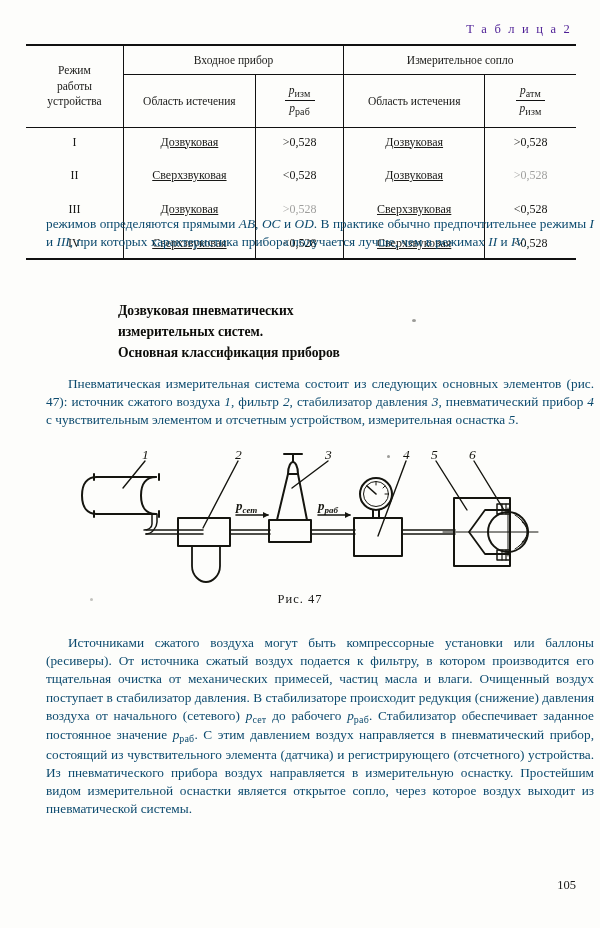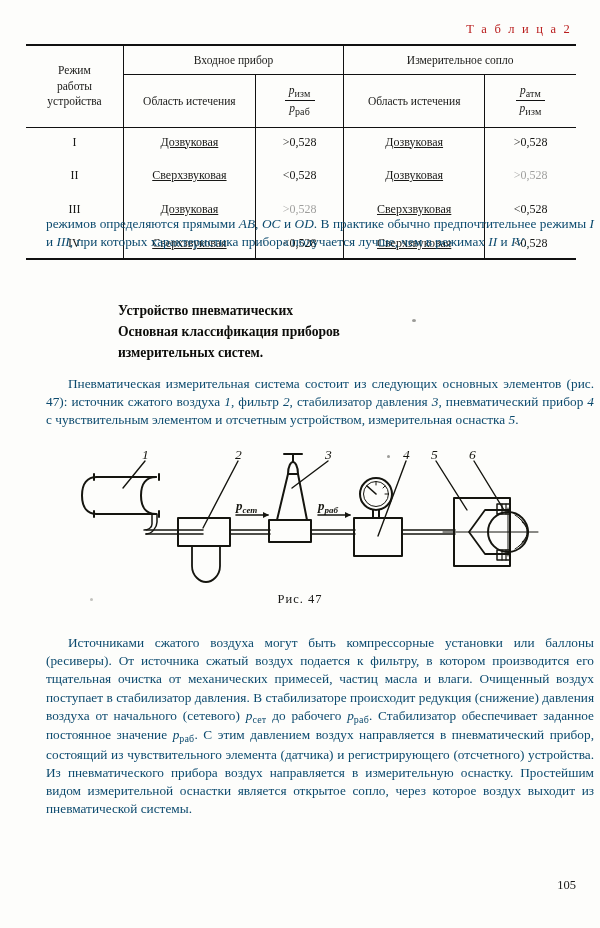--- a/index.html
+++ b/index.html
@@ -11,21 +11,21 @@
     position:relative;
     overflow:hidden;
   }
   .page{position:relative;width:600px;height:928px;padding:0;box-sizing:border-box;}
 
   
   .tbl-caption{
     position:absolute;left:0;top:22px;width:572px;
     text-align:right;
     font-size:12.5px;letter-spacing:2.2px;
-    color:#b91c1c;
+    color:#4c1d95;
   }
 
   
   .tbl-wrap{position:absolute;left:26px;top:44px;width:550px;}
   table.t2{border-collapse:collapse;width:550px;font-size:11.5px;}
   table.t2 td,table.t2 th{
     border-left:1px solid #111;
     border-right:1px solid #111;
     padding:8px 3px;font-weight:normal;text-align:center;vertical-align:middle;
   }
@@ -151,23 +151,23 @@
       </table>
   </div>
 
   <div class="para" style="left:26px;top:215px;width:548px;">
     режимов определяются прямыми <i>AB</i>, <i>OC</i> и <i>OD</i>. В практике обычно
     предпочтительнее режимы <i>I</i> и <i>III</i>, при которых характеристика
     прибора получается лучше, чем в режимах <i>II</i> и <i>IV</i>.
   </div>
 
   <div class="heading">
-    <div>Устройство пневматических</div>
+    <div>Дозвуковая пневматических</div>
+    <div>измерительных систем.</div>
     <div>Основная классификация приборов</div>
-    <div>измерительных систем.</div>
   </div>
   <div class="speck" style="left:412px;top:319px;width:4px;height:3px;"></div>
 
   <div class="para" style="left:26px;top:375px;width:548px;">
     <span class="ind"></span>Пневматическая измерительная система состоит из следующих
     основных элементов (рис. 47): источник сжатого воздуха <i>1</i>, фильтр <i>2</i>,
     стабилизатор давления <i>3</i>, пневматический прибор <i>4</i> с чувствительным
     элементом и отсчетным устройством, измерительная оснастка <i>5</i>.
   </div>
 

